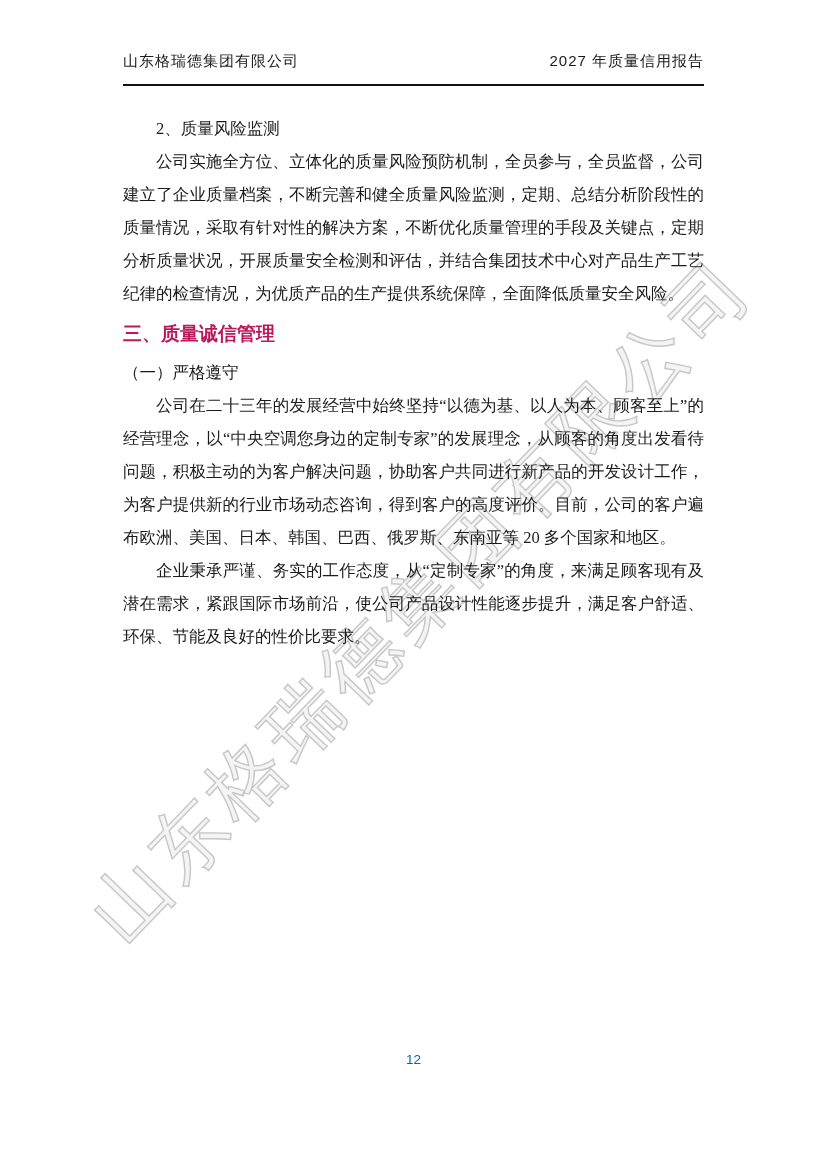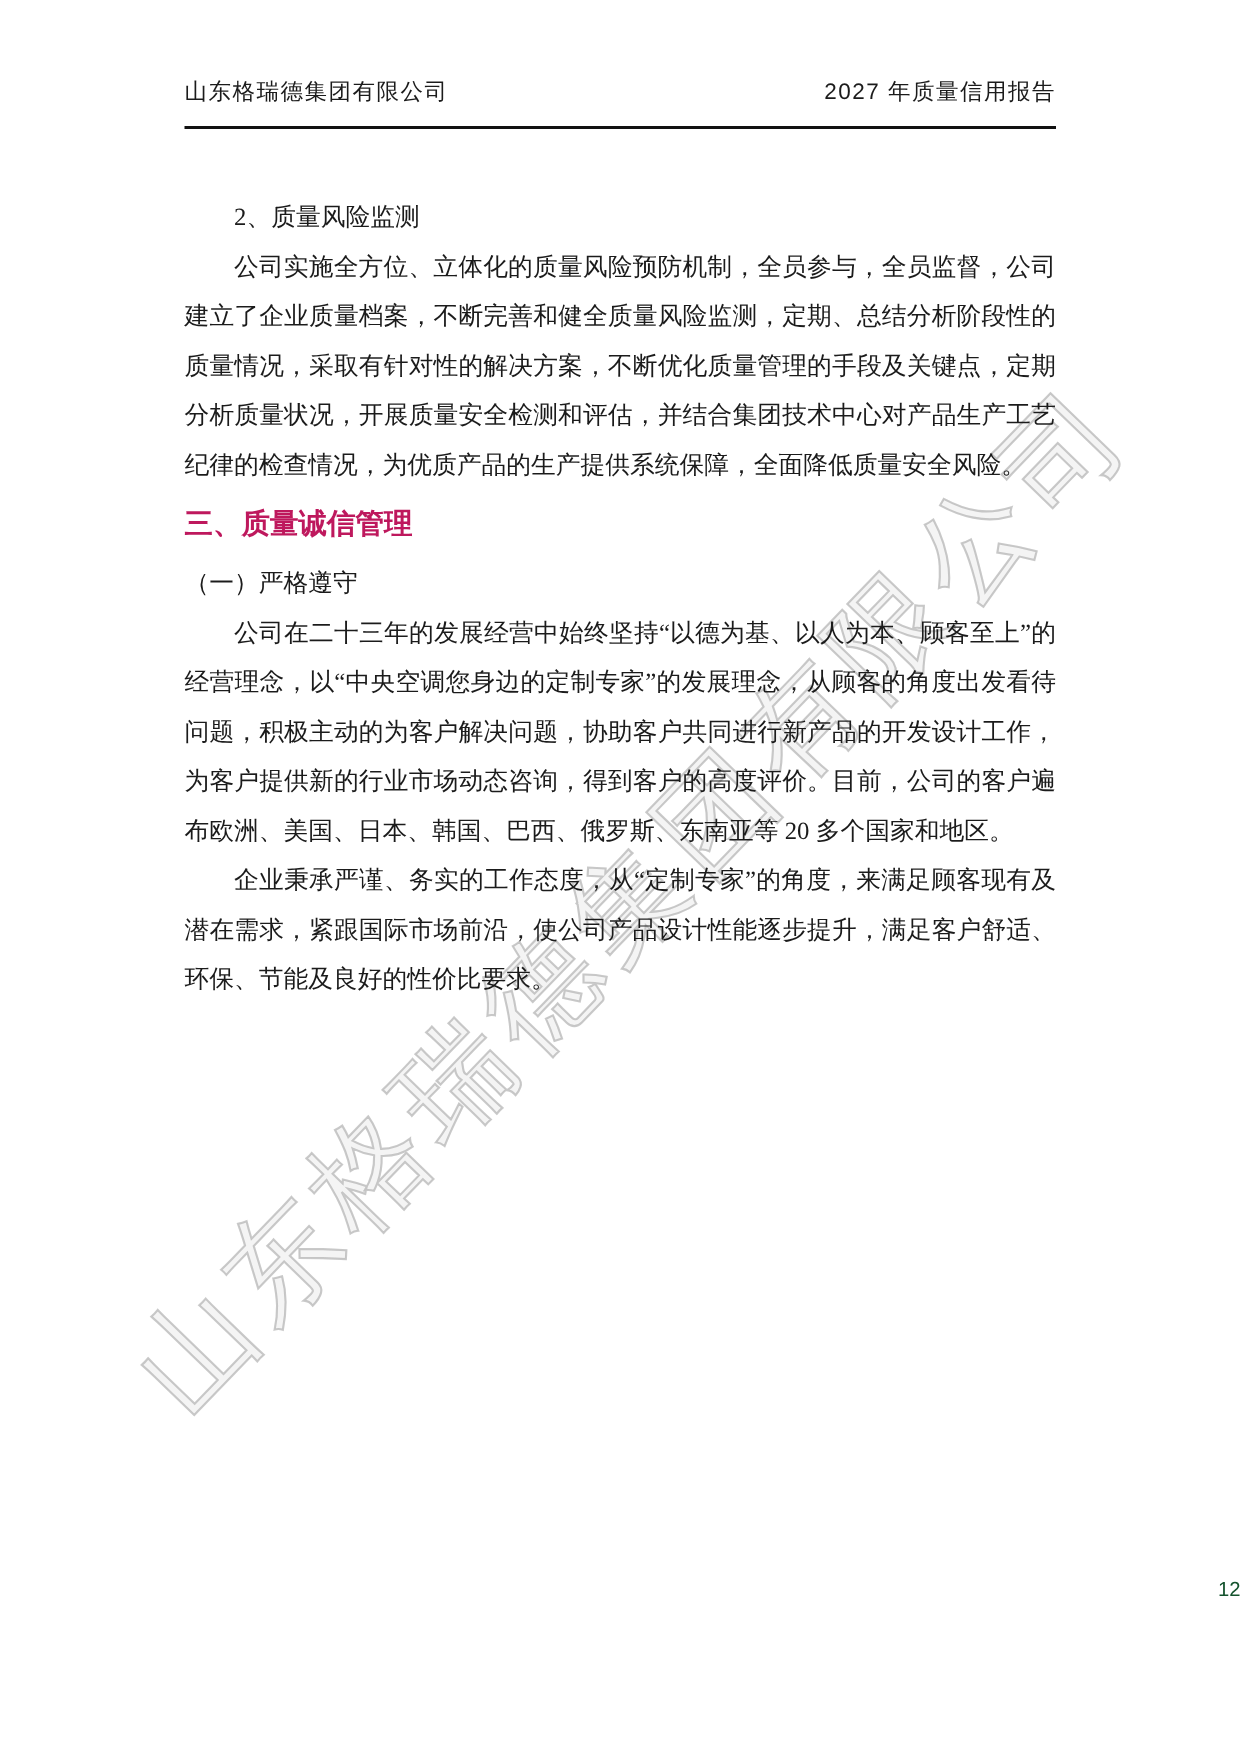--- a/index.html
+++ b/index.html
@@ -45,21 +45,21 @@
     border-bottom: 2px solid #111111;
     font-family: "Liberation Sans", "DejaVu Sans", sans-serif;
     font-size: 15px;
     letter-spacing: 1px;
     color: #1b1b1b;
     z-index: 2;
   }
   
   .content {
     position: absolute;
-    top: 128px;
+    top: 112px;
     left: 123px;
     width: 581px;
     z-index: 1;
     font-size: 16.5px;
     line-height: 33px;
     text-align: justify;
   }
   .content p {
     margin: 0;
   }
@@ -81,24 +81,24 @@
   }
   .subsection-heading {
     text-indent: 0;
   }
   
   .footer {
     position: absolute;
     top: 1052px;
     left: 0;
     width: 827px;
-    text-align: right;
+    text-align: center;
     font-family: "Liberation Sans", "DejaVu Sans", sans-serif;
     font-size: 13.5px;
-    color: #14532d;
+    color: #0369a1;
     z-index: 1;
   }
 </style>
 </head>
 <body>
 
 <div class="page">
 
   <div class="watermark">山东格瑞德集团有限公司</div>
 

